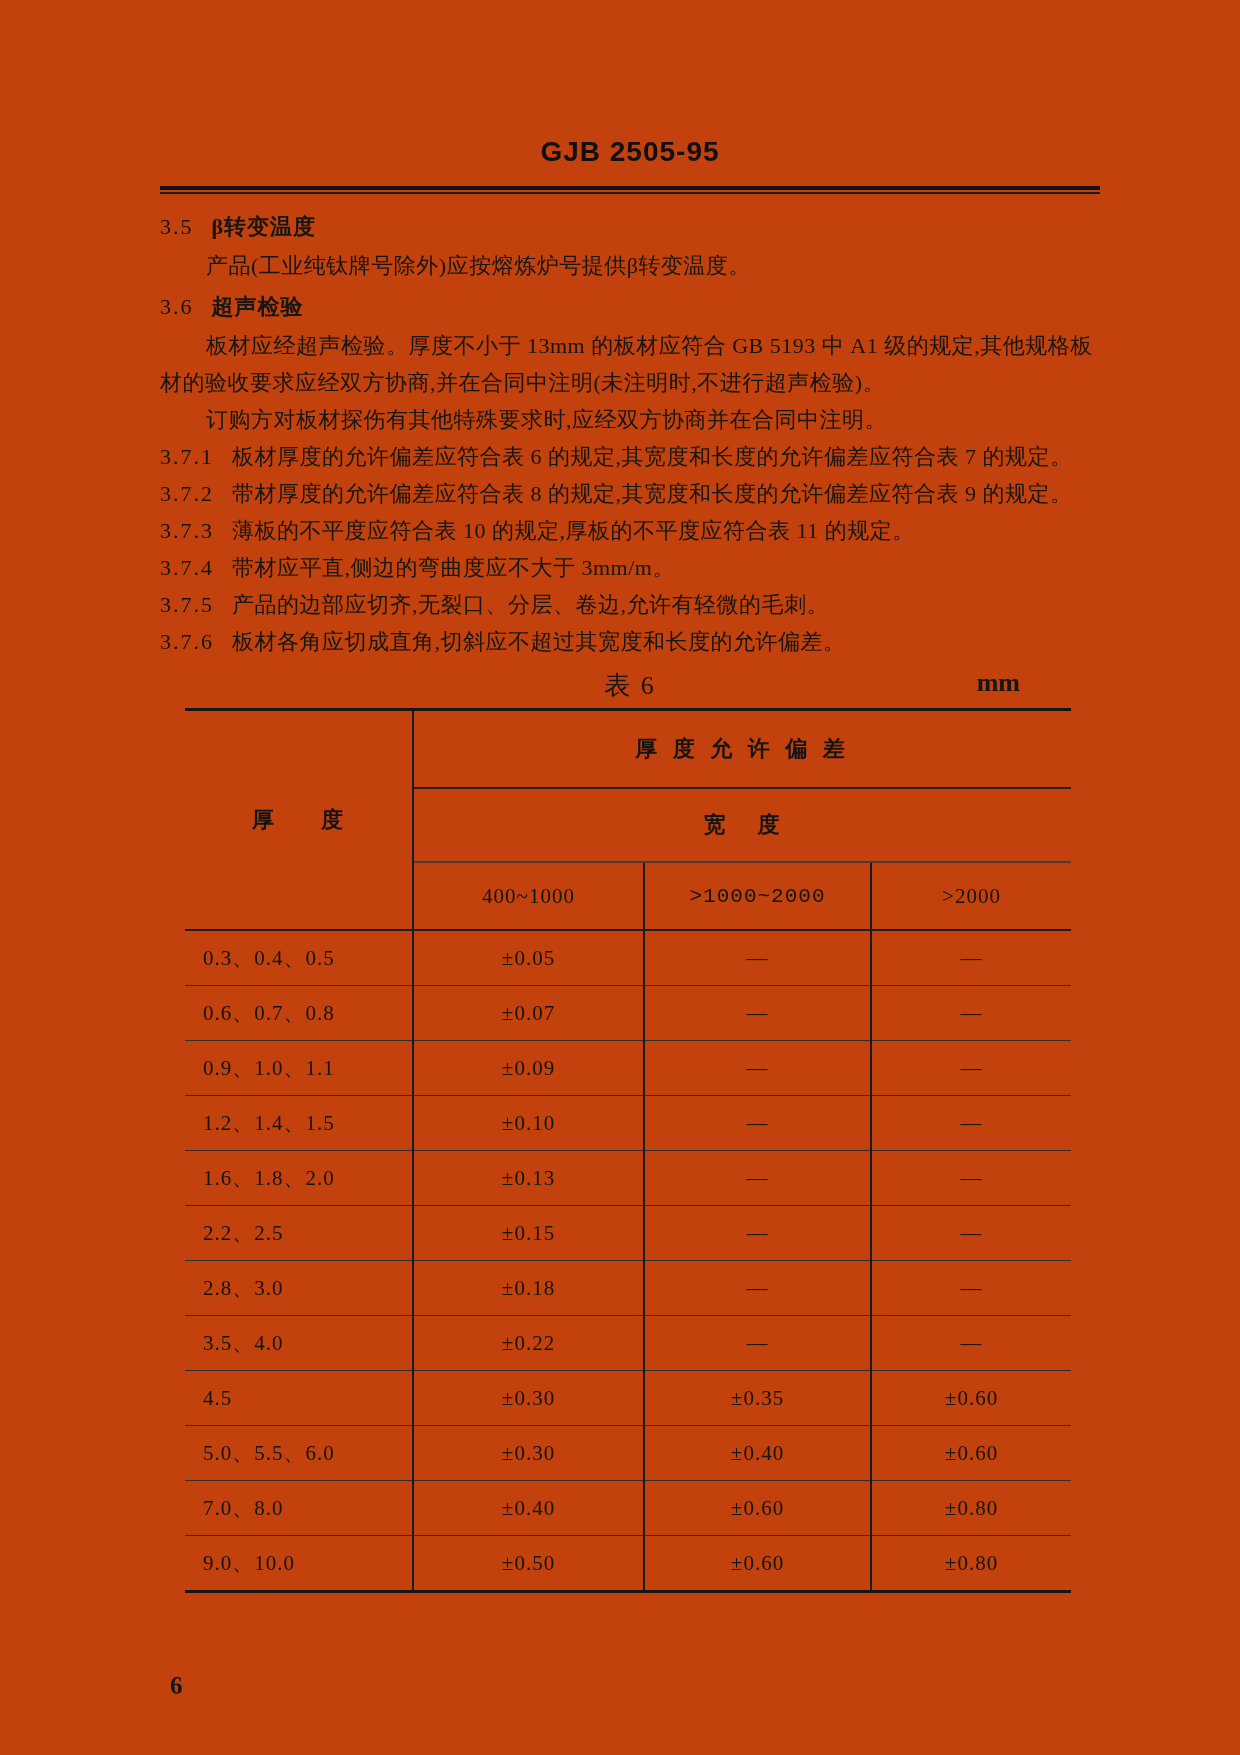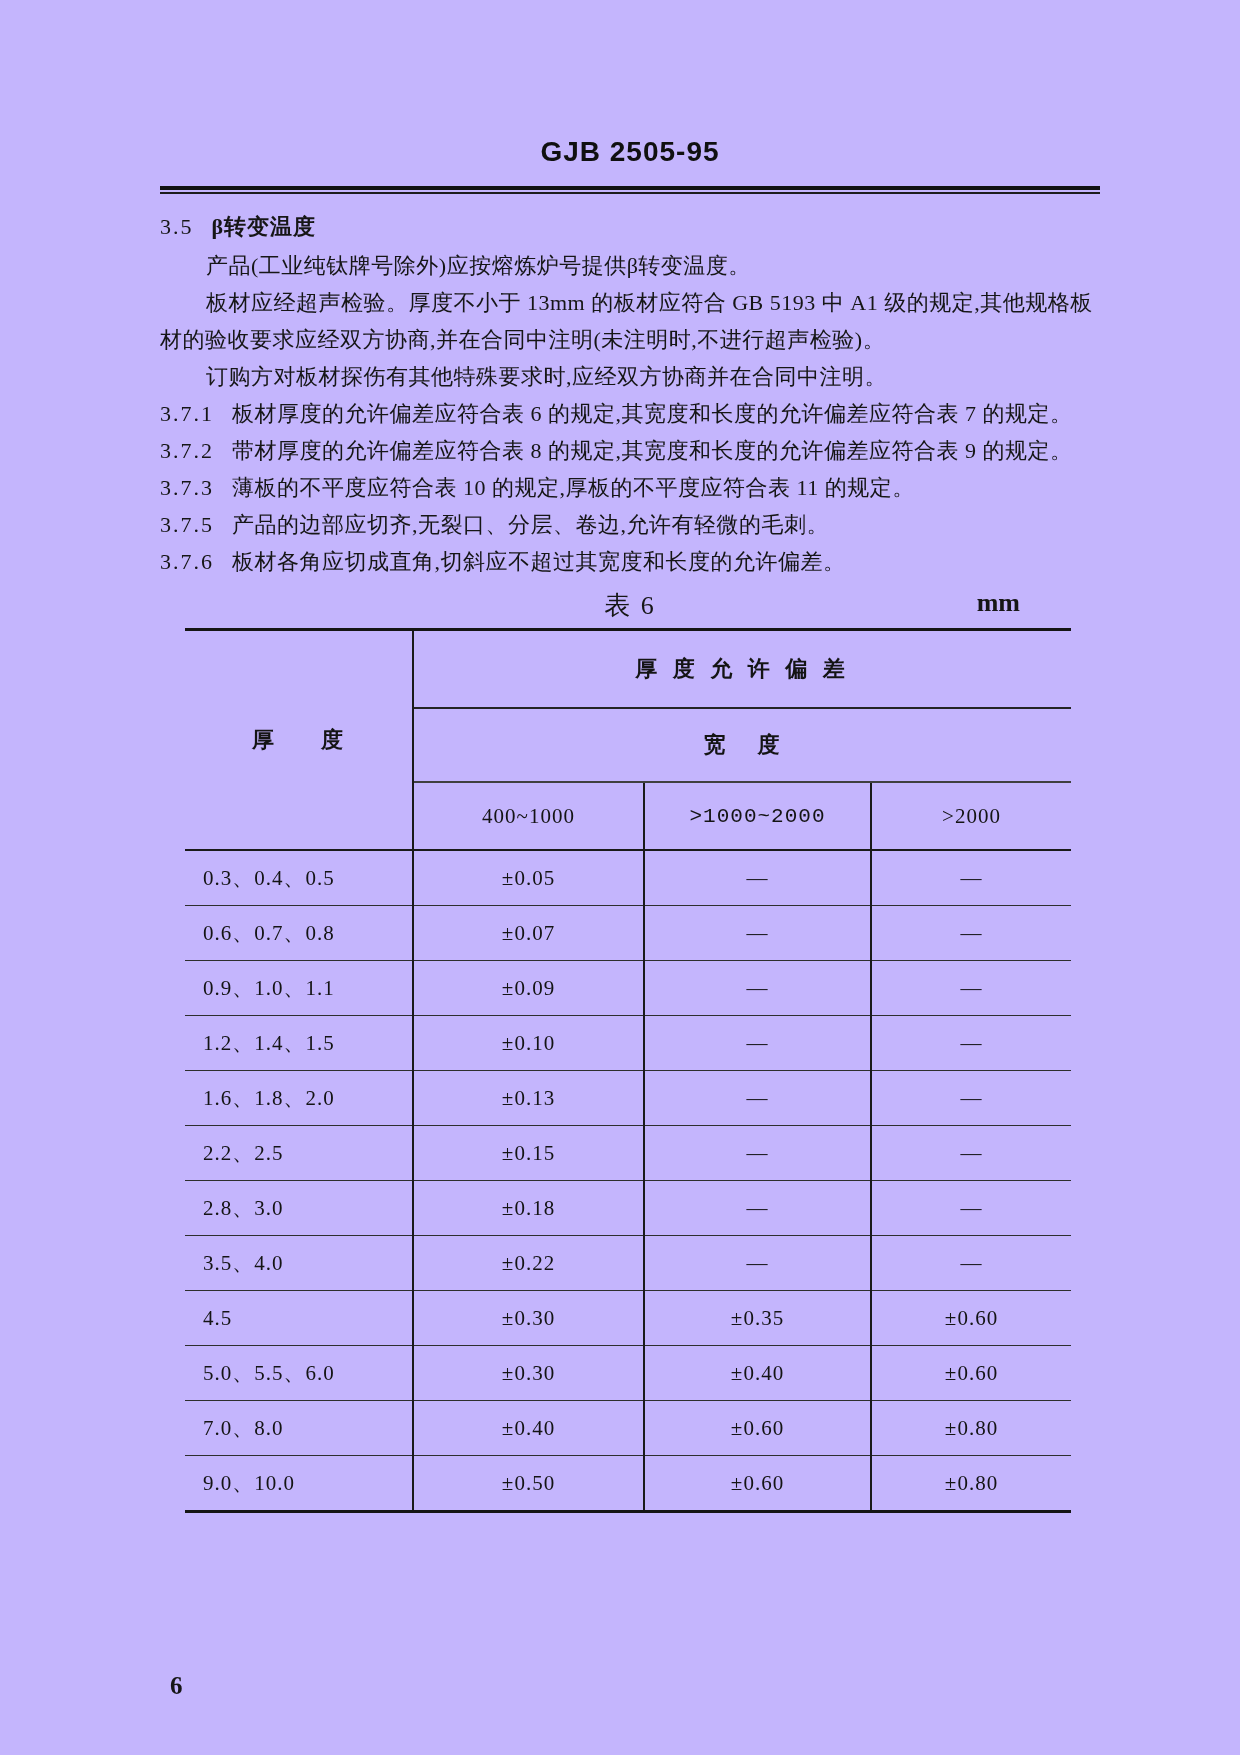--- a/index.html
+++ b/index.html
@@ -1,19 +1,19 @@
 <!DOCTYPE html>
 <html><head>
 <meta charset="utf-8">
 <style>
   html,body { margin:0; padding:0; background:#e8e8e8; }
   .page {
     position:relative;
     width:1240px; height:1755px;
-    background:#c4b5fd;
+    background:#c2410c;
     font-family:"Liberation Serif","DejaVu Serif",serif;
     color:#161616;
     overflow:hidden;
     margin:0 auto;
   }
   .sheet { padding:136px 140px 0 160px; }
 
   .doc-number {
     text-align:center;
     font-size:28px;
@@ -139,30 +139,36 @@
   <div class="sheet">
 
     <div class="doc-number">GJB 2505-95</div>
     <div class="double-rule"></div>
 
     <div class="body-text">
       <div class="sec heading">
         <span class="num">3.5</span><span class="txt">β转变温度</span>
       </div>
       <div class="sec para">产品(工业纯钛牌号除外)应按熔炼炉号提供β转变温度。</div>
+      <div class="sec heading">
+        <span class="num">3.6</span><span class="txt">超声检验</span>
+      </div>
       <div class="sec para">板材应经超声检验。厚度不小于 13mm 的板材应符合 GB 5193 中 A1 级的规定,其他规格板材的验收要求应经双方协商,并在合同中注明(未注明时,不进行超声检验)。</div>
       <div class="sec para">订购方对板材探伤有其他特殊要求时,应经双方协商并在合同中注明。</div>
       <div class="sec item">
         <span class="num">3.7.1</span><span class="txt">板材厚度的允许偏差应符合表 6 的规定,其宽度和长度的允许偏差应符合表 7 的规定。</span>
       </div>
       <div class="sec item">
         <span class="num">3.7.2</span><span class="txt">带材厚度的允许偏差应符合表 8 的规定,其宽度和长度的允许偏差应符合表 9 的规定。</span>
       </div>
       <div class="sec item">
         <span class="num">3.7.3</span><span class="txt">薄板的不平度应符合表 10 的规定,厚板的不平度应符合表 11 的规定。</span>
+      </div>
+      <div class="sec item">
+        <span class="num">3.7.4</span><span class="txt">带材应平直,侧边的弯曲度应不大于 3mm/m。</span>
       </div>
       <div class="sec item">
         <span class="num">3.7.5</span><span class="txt">产品的边部应切齐,无裂口、分层、卷边,允许有轻微的毛刺。</span>
       </div>
       <div class="sec item">
         <span class="num">3.7.6</span><span class="txt">板材各角应切成直角,切斜应不超过其宽度和长度的允许偏差。</span>
       </div>
     </div>
 
     <div class="caption-row">

